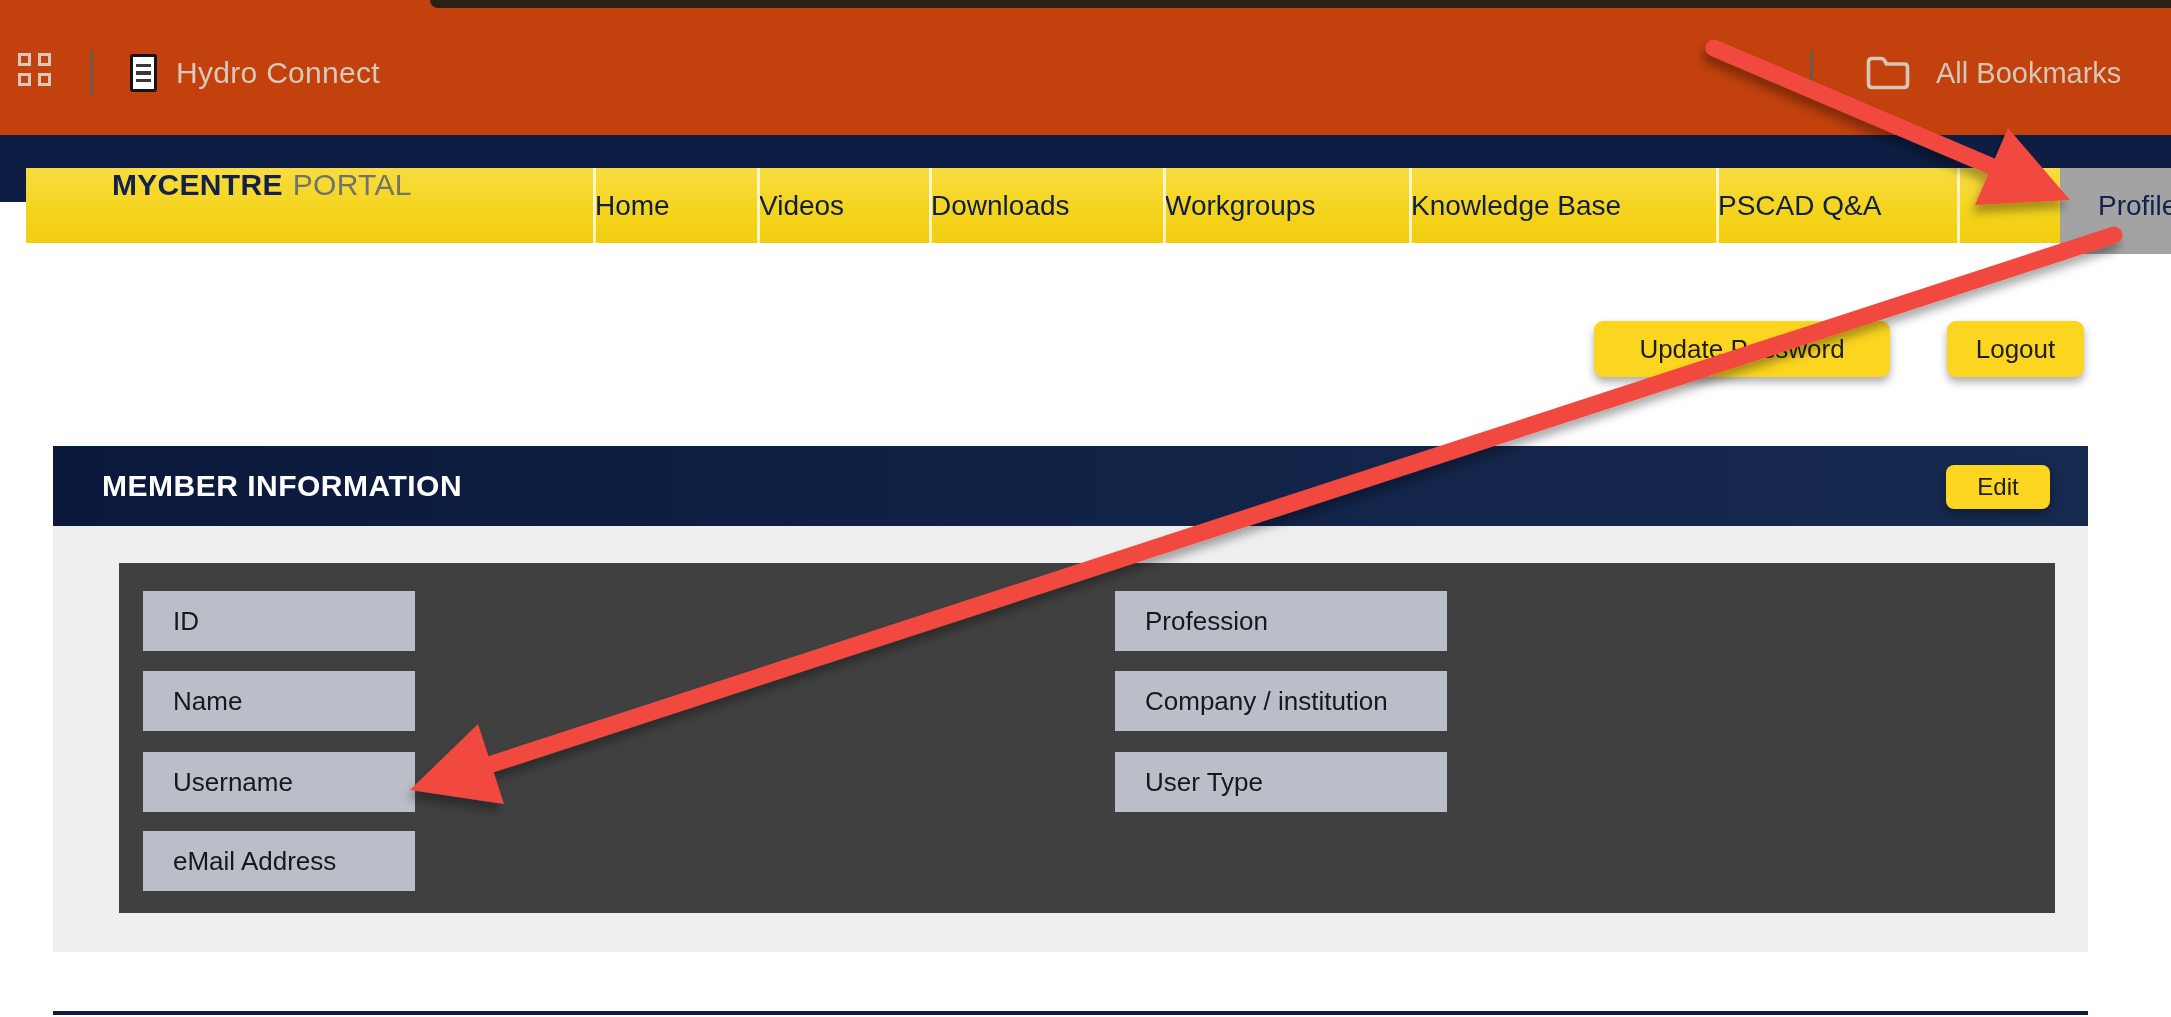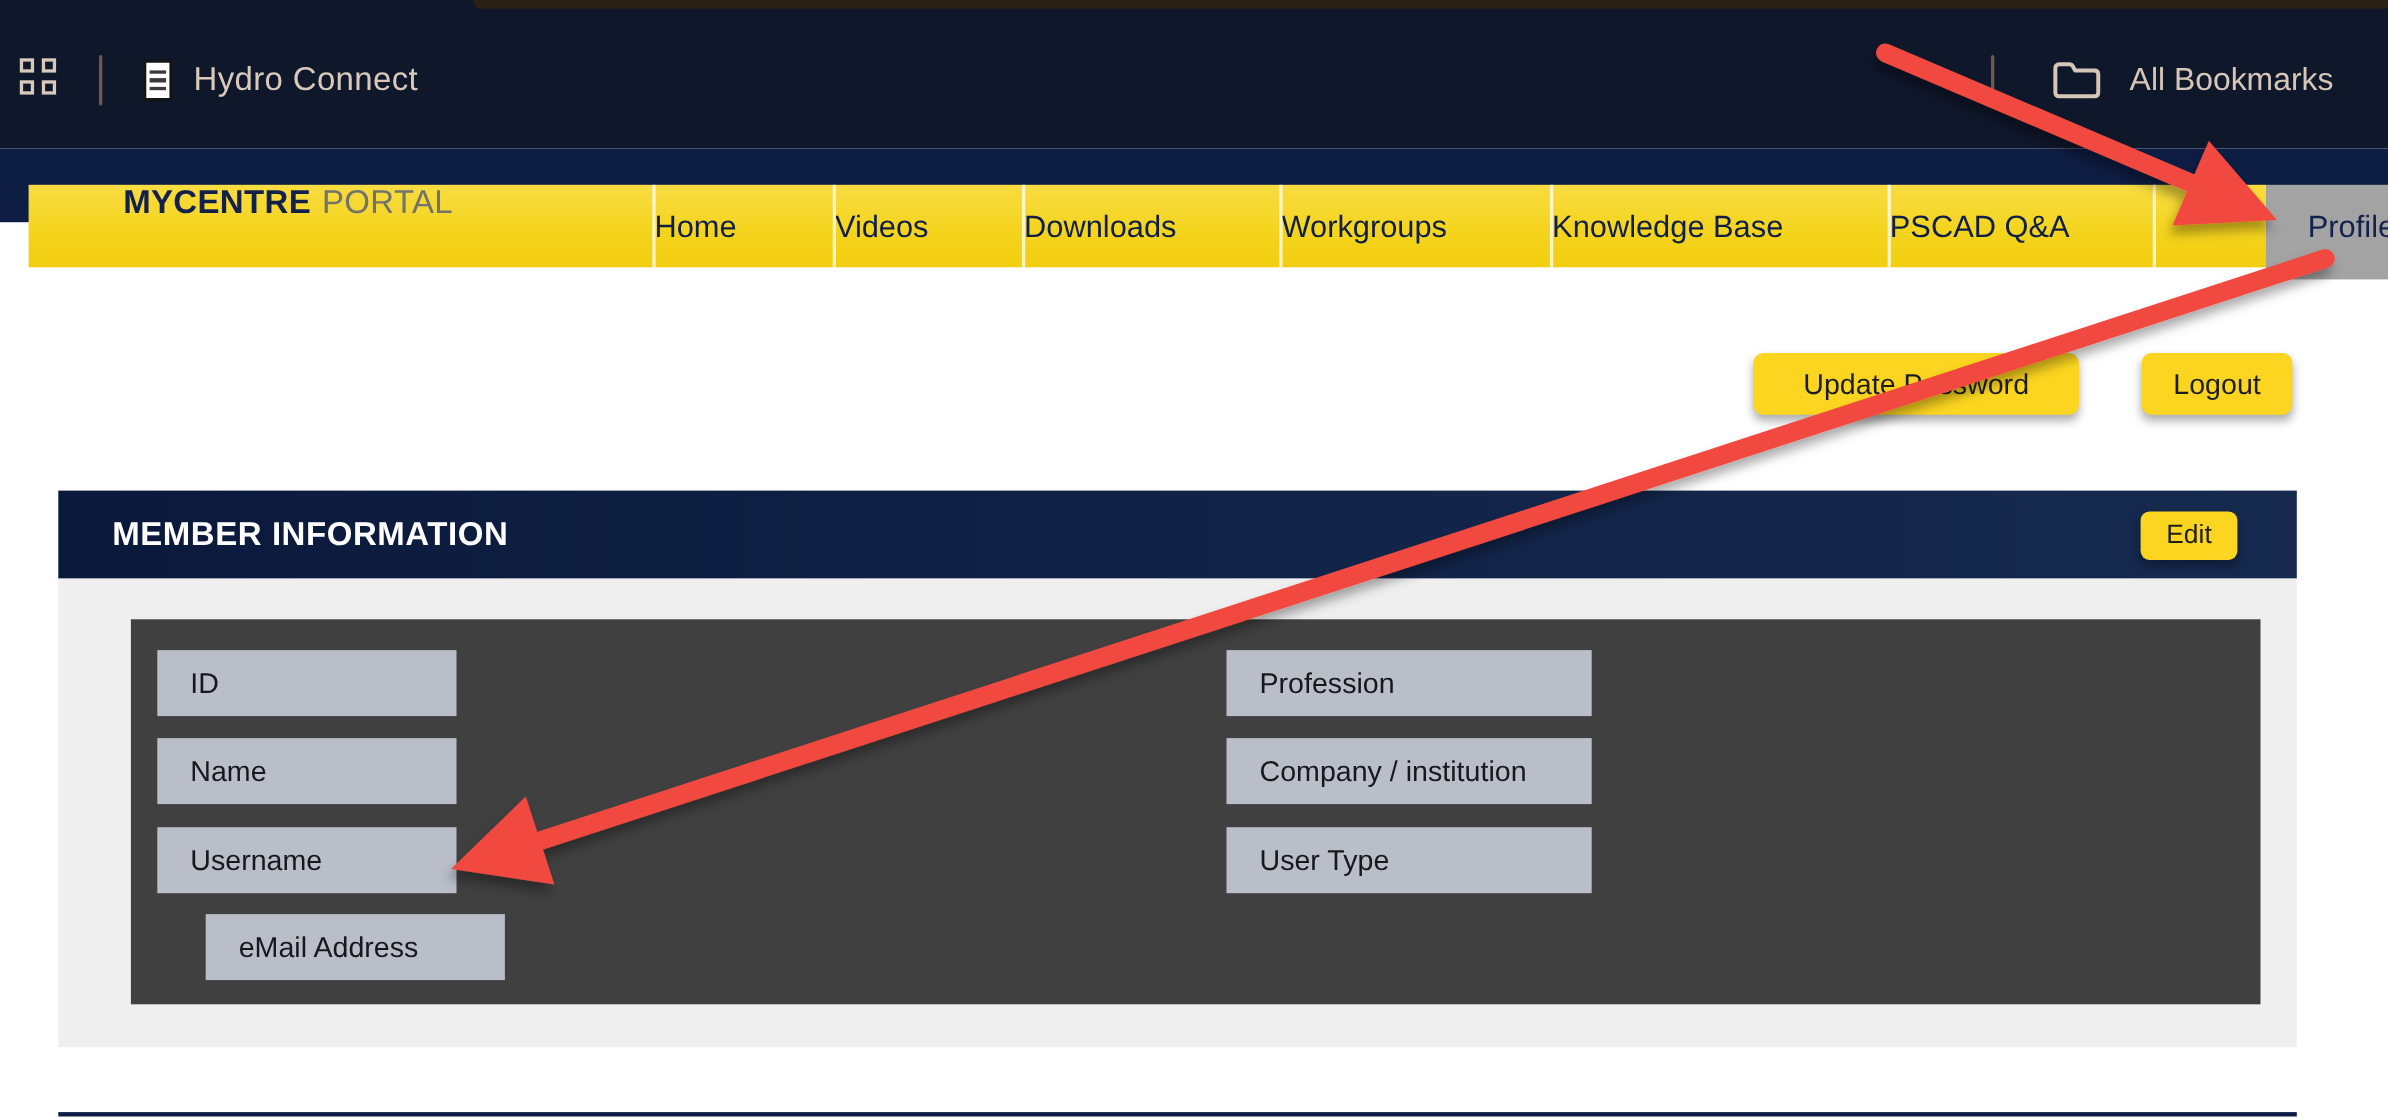--- a/index.html
+++ b/index.html
@@ -8,21 +8,21 @@
     font-family: "Liberation Sans", sans-serif;
     background: #ffffff;
     position: relative;
     overflow: hidden;
   }
   .abs { position: absolute; }
 
   
   .browser-bar {
     left: 0; top: 0; width: 2171px; height: 135px;
-    background: #0f172a;
+    background: #c2410c;
   }
   .tabstrip-remnant {
     left: 430px; top: 0; right: 0; height: 8px;
     background: #2B2015;
     border-bottom-left-radius: 16px;
   }
   .apps-icon {
     left: 18px; top: 53px; width: 34px; height: 34px;
     display: grid; grid-template-columns: 13px 13px; grid-template-rows: 13px 13px;
     gap: 7px; cursor: pointer;
@@ -97,21 +97,21 @@
   .section-header {
     left: 53px; top: 446px; width: 2035px; height: 80px;
     background: linear-gradient(90deg, #0A193B 0%, #122348 55%, #16294F 100%);
   }
   .section-title {
     position: absolute; left: 49px; top: 0; height: 80px;
     display: flex; align-items: center;
     color: #ffffff; font-size: 30px; font-weight: bold; letter-spacing: 0.5px;
   }
   .btn-edit {
-    position: absolute; left: 1893px; top: 19px; width: 88px; height: 44px;
+    position: absolute; left: 1893px; top: 19px; width: 104px; height: 44px;
     border-radius: 8px; font-size: 24px;
   }
   .section-body { left: 53px; top: 526px; width: 2035px; height: 426px; background: #EFEFEF; }
   .inner-panel {
     position: absolute; left: 66px; top: 37px; width: 1936px; height: 350px;
     background: #404040;
   }
   .field-chip {
     position: absolute; height: 60px; background: #B9BEC8;
     display: flex; align-items: center; padding-left: 30px;
@@ -212,21 +212,21 @@
   <div class="btn btn-edit">
     <span>Edit</span>
   </div>
 </div>
 
 <div class="abs section-body">
   <div class="inner-panel">
     <div class="field-chip col-left" style="top:28px;">ID</div>
     <div class="field-chip col-left" style="top:108px;">Name</div>
     <div class="field-chip col-left" style="top:189px;">Username</div>
-    <div class="field-chip col-left" style="top:268px;margin-left:44px;">eMail Address</div>
+    <div class="field-chip col-left" style="top:268px;">eMail Address</div>
     <div class="field-chip col-right" style="top:28px;">Profession</div>
     <div class="field-chip col-right" style="top:108px;">Company / institution</div>
     <div class="field-chip col-right" style="top:189px;">User Type</div>
   </div>
 </div>
 
 <div class="abs bottom-rule"></div>
 
 <svg class="abs arrow-layer" viewBox="0 0 2171 1017">
   <defs>

